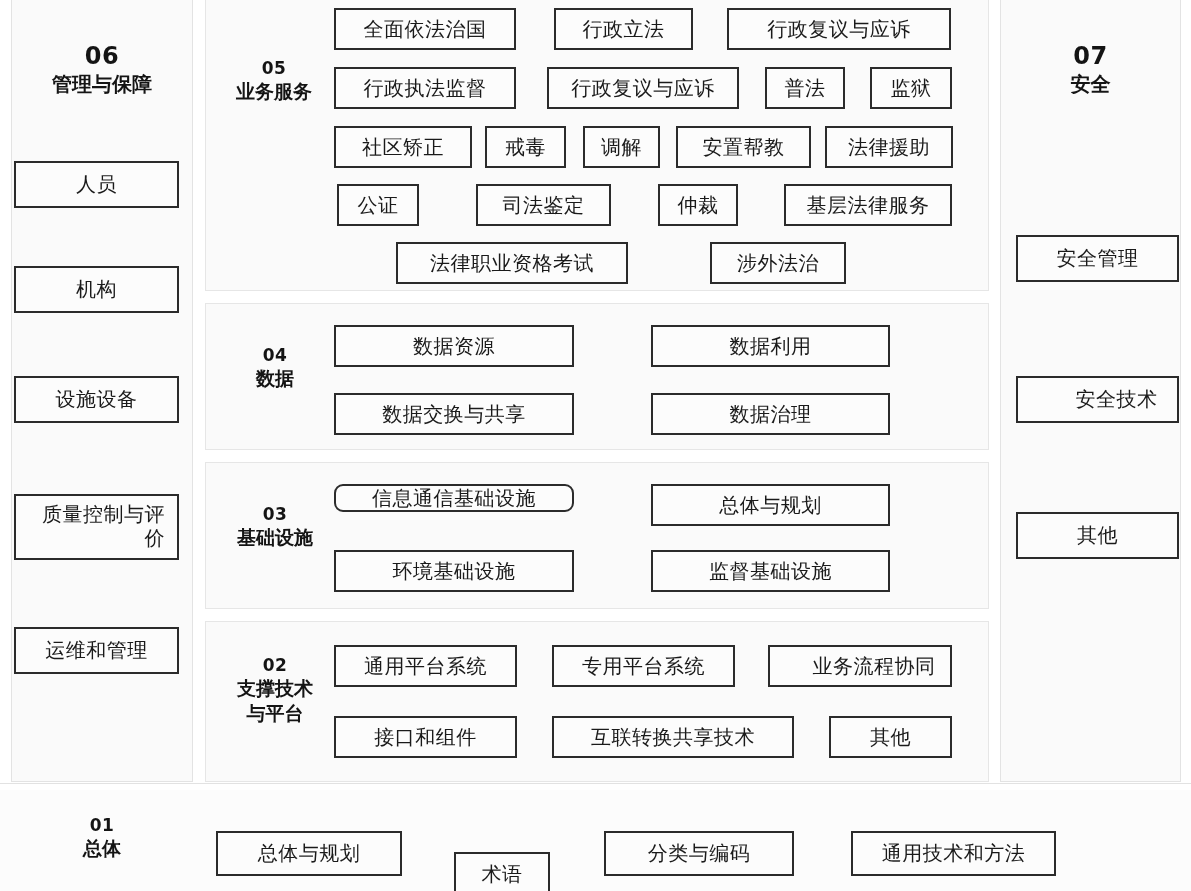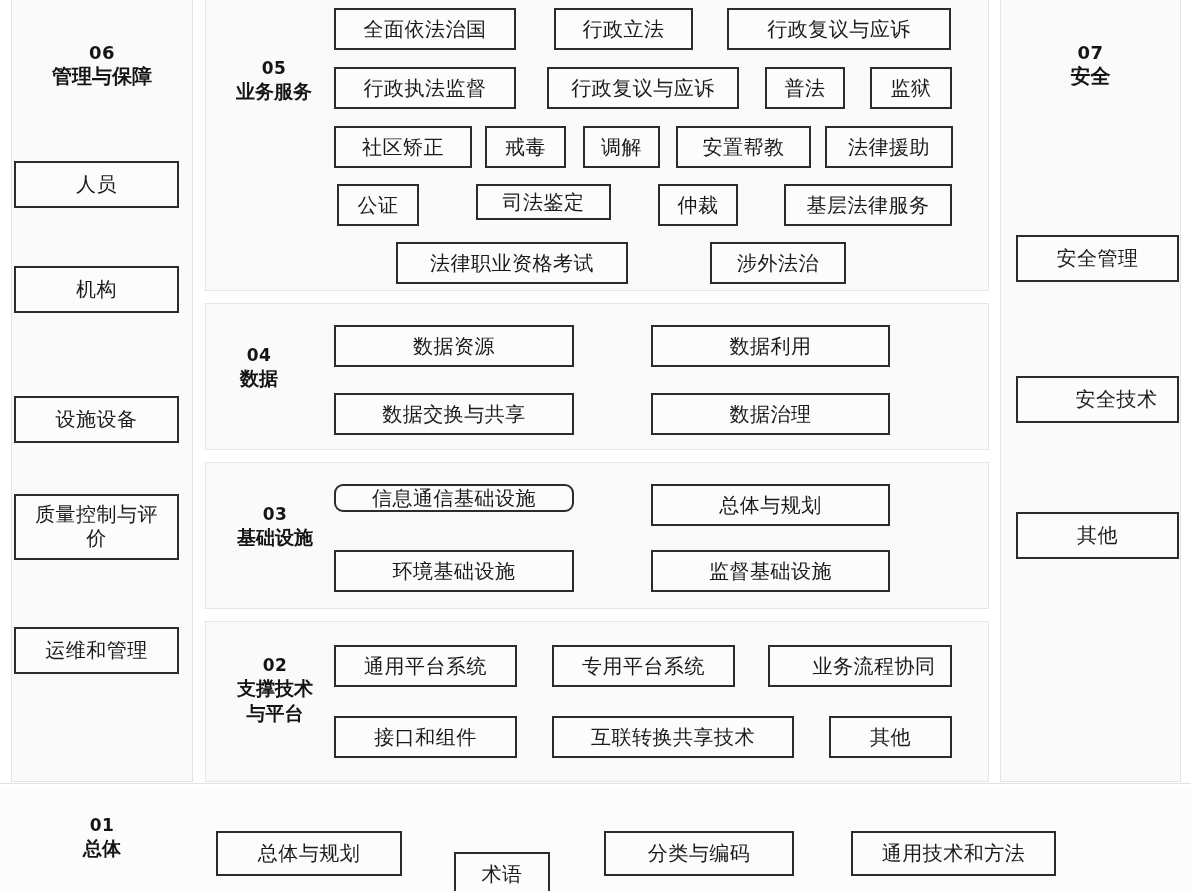--- a/index.html
+++ b/index.html
@@ -37,21 +37,21 @@
     position: absolute;
     left: 0; right: 0;
     text-align: center;
     font-family: "DejaVu Sans", "Liberation Sans", sans-serif;
     font-weight: bold;
     line-height: 1.28;
     color: #141414;
   }
   .col-head .num {
     display: block;
-    font-size: 18px;
+    font-size: 24px;
     letter-spacing: .5px;
   }
   .col-head .ttl {
     display: block;
     font-size: 20px;
   }
   #col-left  .col-head { top: 46px; }
   #col-right .col-head { top: 46px; }
 
   
@@ -136,24 +136,24 @@
       <span class="ttl">管理与保障</span>
     </div>
   </div>
 
   <div class="sbox" style="left:14px; top:161px; width:165px; height:47px;">
     <span>人员</span>
   </div>
   <div class="sbox" style="left:14px; top:266px; width:165px; height:47px;">
     <span>机构</span>
   </div>
-  <div class="sbox" style="left:14px; top:396px; width:165px; height:47px;justify-content:center;">
+  <div class="sbox" style="left:14px; top:376px; width:165px; height:47px;justify-content:center;">
     <span>设施设备</span>
   </div>
-  <div class="sbox" style="left:14px; top:494px; width:165px; height:66px; padding:0 12px;">
+  <div class="sbox" style="left:14px; top:494px; width:165px; height:66px; padding:0 12px;text-align:right;">
     <span>质量控制与评价</span>
   </div>
   <div class="sbox" style="left:14px; top:627px; width:165px; height:47px;">
     <span>运维和管理</span>
   </div>
 
   <div class="col-panel" id="col-right">
     <div class="col-head">
       <span class="num">07</span>
       <span class="ttl">安全</span>
@@ -212,39 +212,39 @@
   <div class="box" style="left:676px; top:126px; width:135px; height:42px;">
     <span>安置帮教</span>
   </div>
   <div class="box" style="left:825px; top:126px; width:128px; height:42px;">
     <span>法律援助</span>
   </div>
 
   <div class="box" style="left:337px; top:184px; width:82px; height:42px;">
     <span>公证</span>
   </div>
-  <div class="box" style="left:476px; top:184px; width:135px; height:36px;">
+  <div class="box" style="left:476px; top:184px; width:135px; height:42px;">
     <span>司法鉴定</span>
   </div>
   <div class="box" style="left:658px; top:184px; width:80px; height:42px;">
     <span>仲裁</span>
   </div>
   <div class="box" style="left:784px; top:184px; width:168px; height:42px;">
     <span>基层法律服务</span>
   </div>
 
   <div class="box" style="left:396px; top:242px; width:232px; height:42px;">
     <span>法律职业资格考试</span>
   </div>
   <div class="box" style="left:710px; top:242px; width:136px; height:42px;">
     <span>涉外法治</span>
   </div>
 
   <div class="sec-panel" id="sec-04">
-    <div class="sec-label" style="left:12px; top:40px; width:82px;">
+    <div class="sec-label" style="left:28px; top:40px; width:82px;">
       <span class="num">04</span>
       <span class="ttl">数据</span>
     </div>
   </div>
 
   <div class="box" style="left:334px; top:325px; width:240px; height:42px;">
     <span>数据资源</span>
   </div>
   <div class="box" style="left:651px; top:325px; width:239px; height:42px;">
     <span>数据利用</span>

